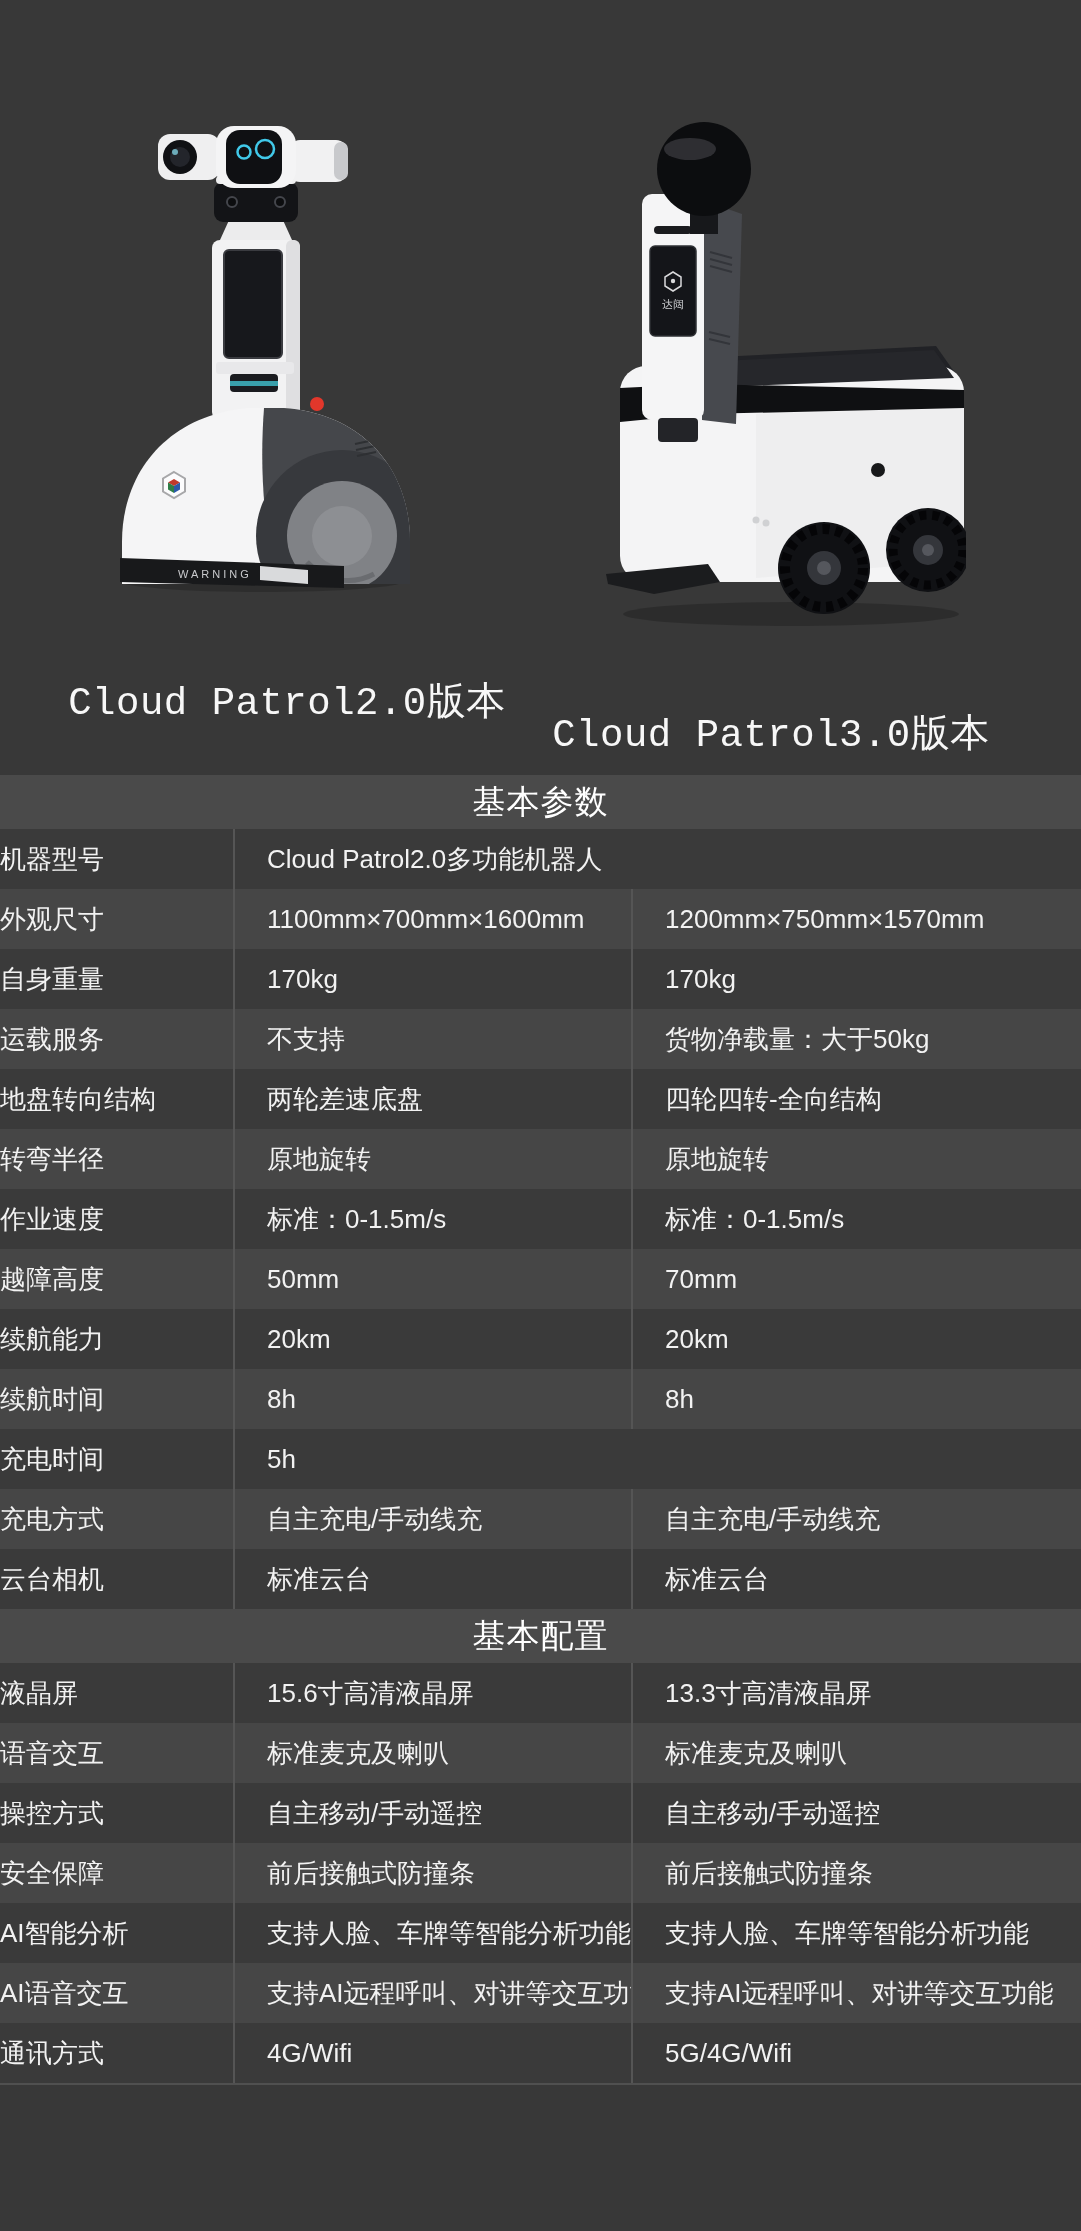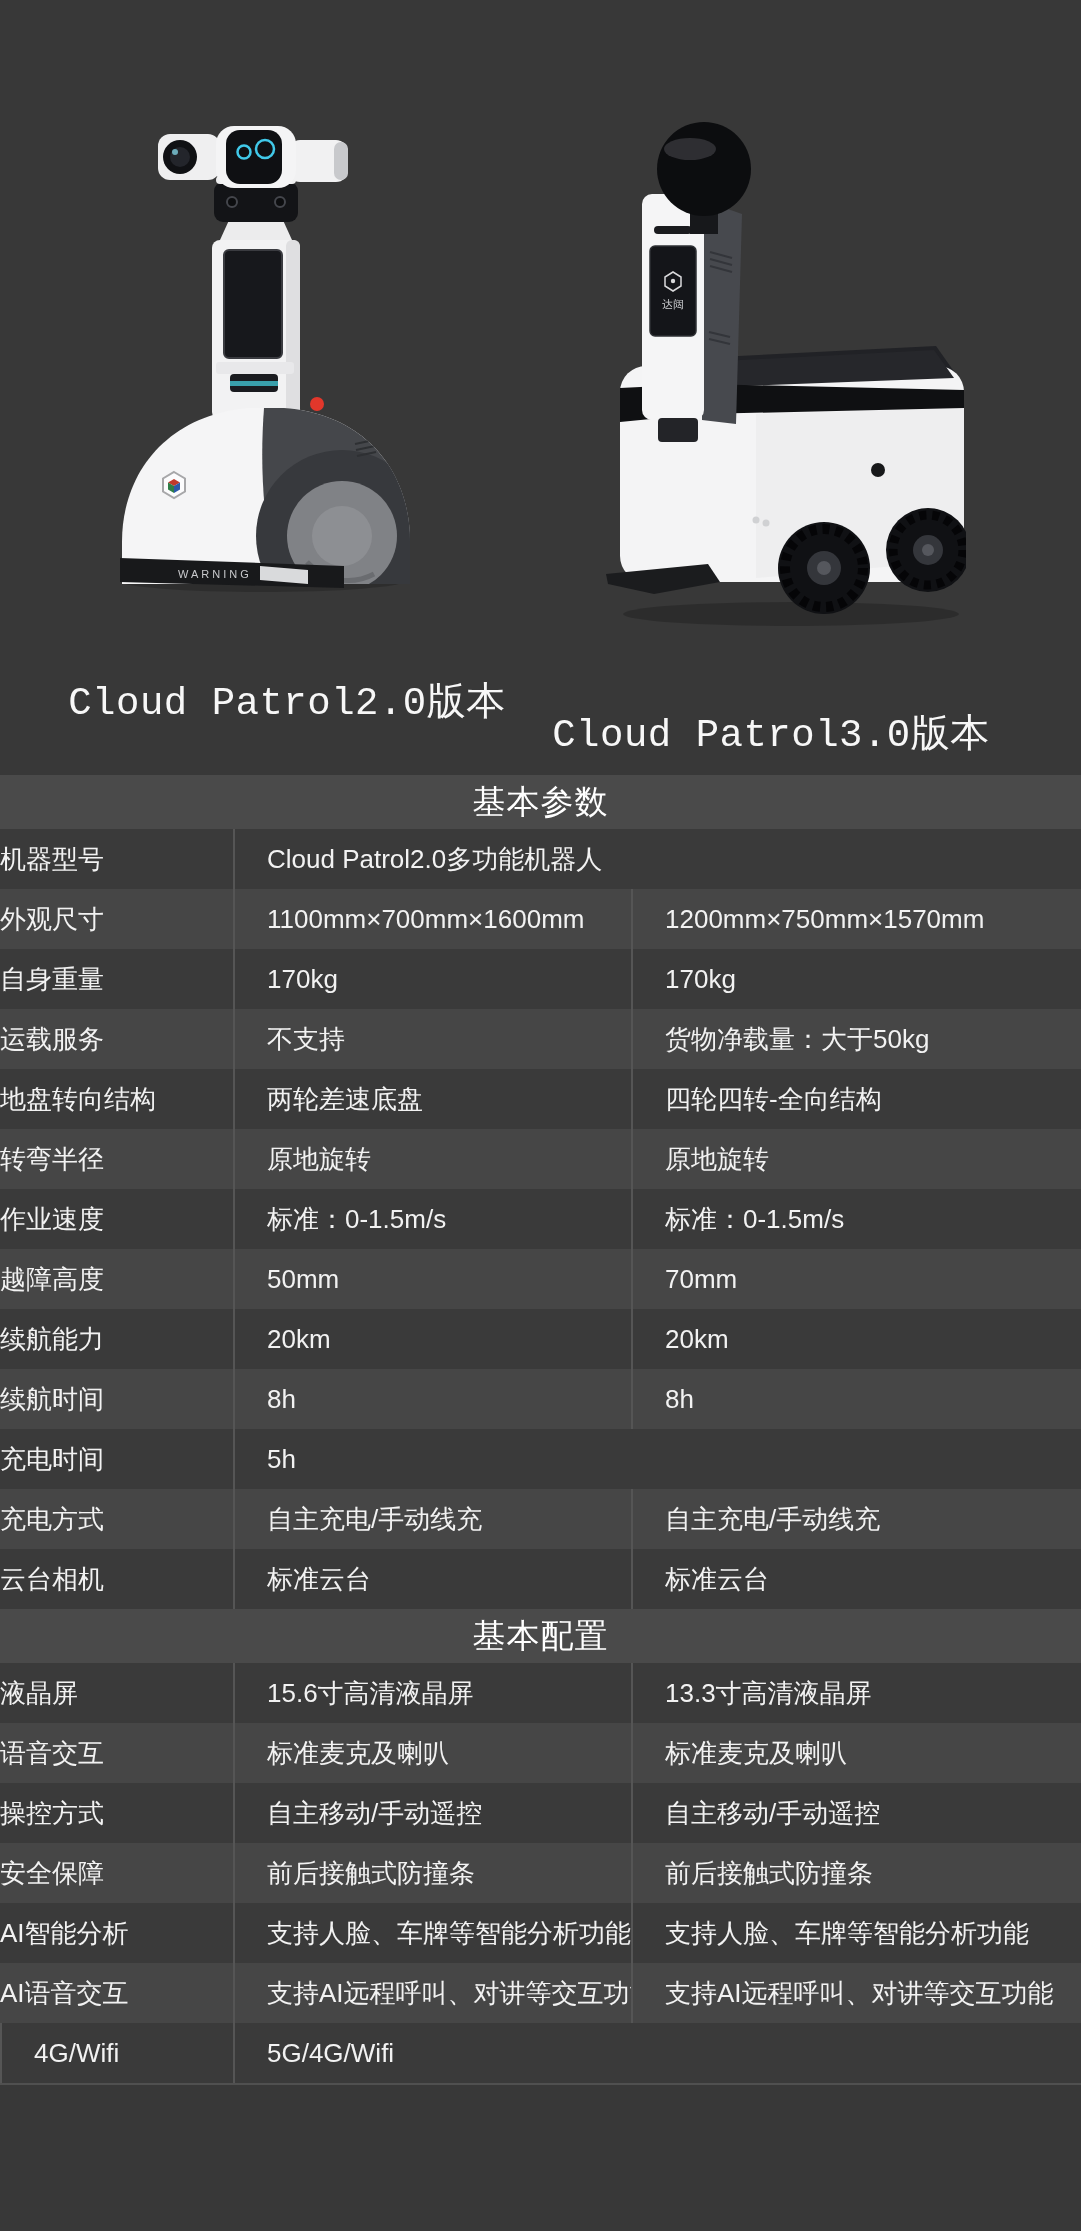--- a/index.html
+++ b/index.html
@@ -257,19 +257,20 @@
         <div class="cell row-label">AI智能分析</div>
         <div class="cell row-value-left">支持人脸、车牌等智能分析功能</div>
         <div class="cell row-value-right">支持人脸、车牌等智能分析功能</div>
       </div>
       <div class="spec-row light">
         <div class="cell row-label">AI语音交互</div>
         <div class="cell row-value-left">支持AI远程呼叫、对讲等交互功能</div>
         <div class="cell row-value-right">支持AI远程呼叫、对讲等交互功能</div>
       </div>
       <div class="spec-row dark">
+        <div class="cell row-label">通讯方式</div>
         <div class="cell row-value-left">4G/Wifi</div>
         <div class="cell row-value-right">5G/4G/Wifi</div>
       </div>
     </div>
 
   <div class="footer-space"></div>
 </div>
 
 </body></html>

